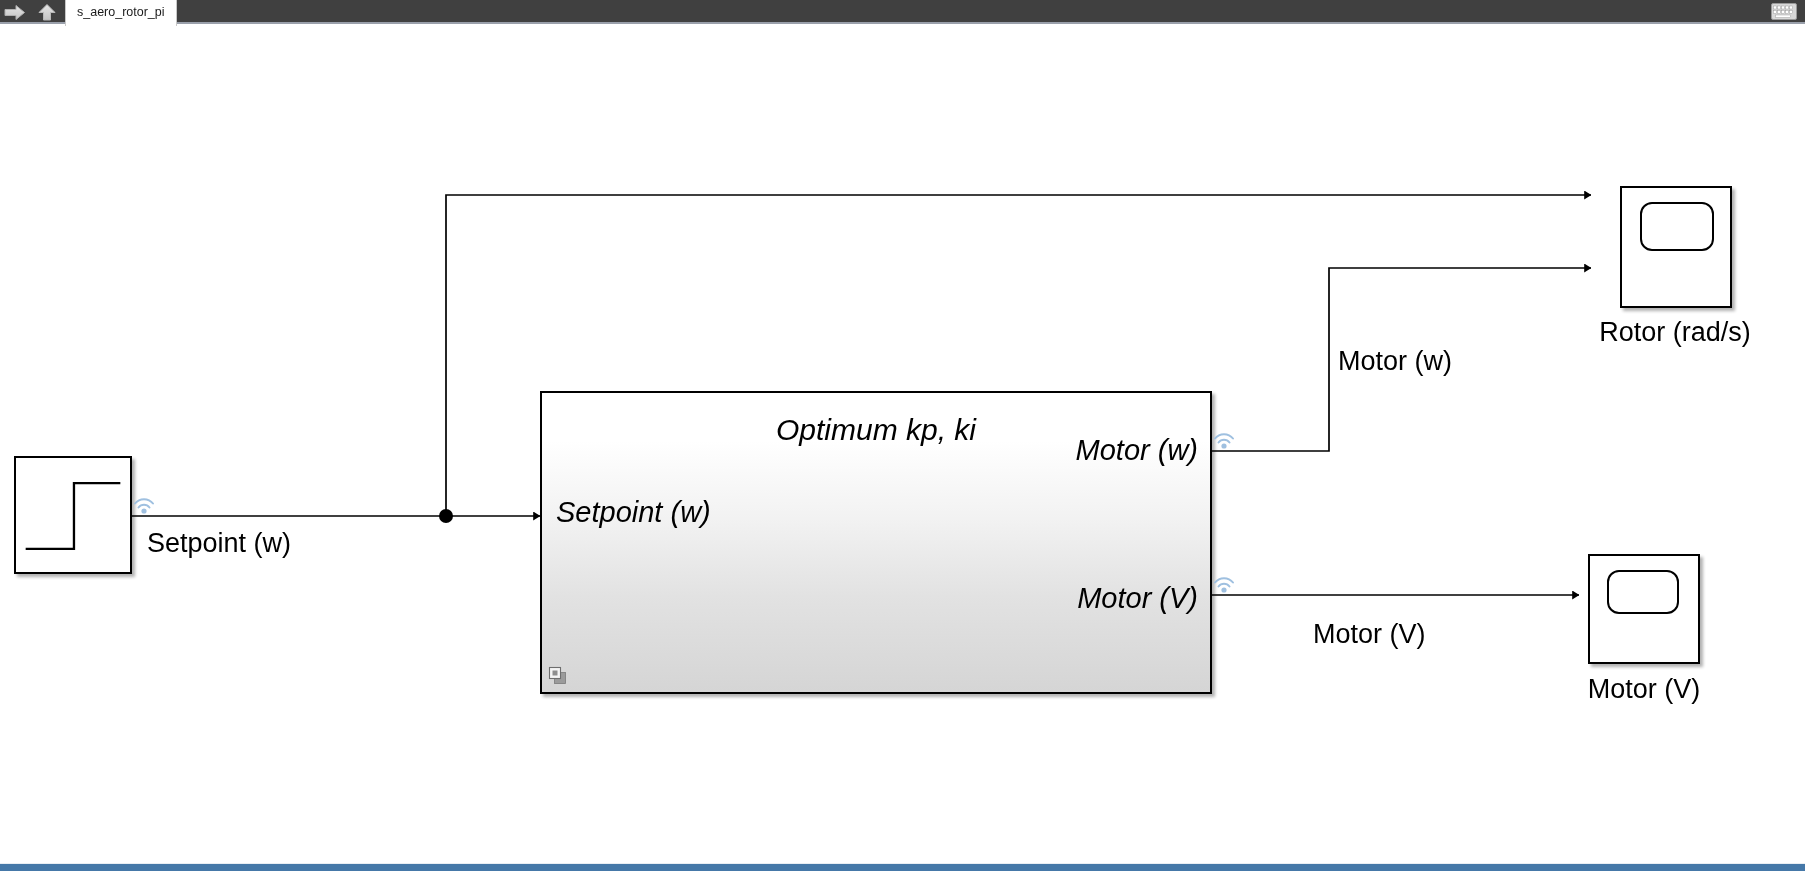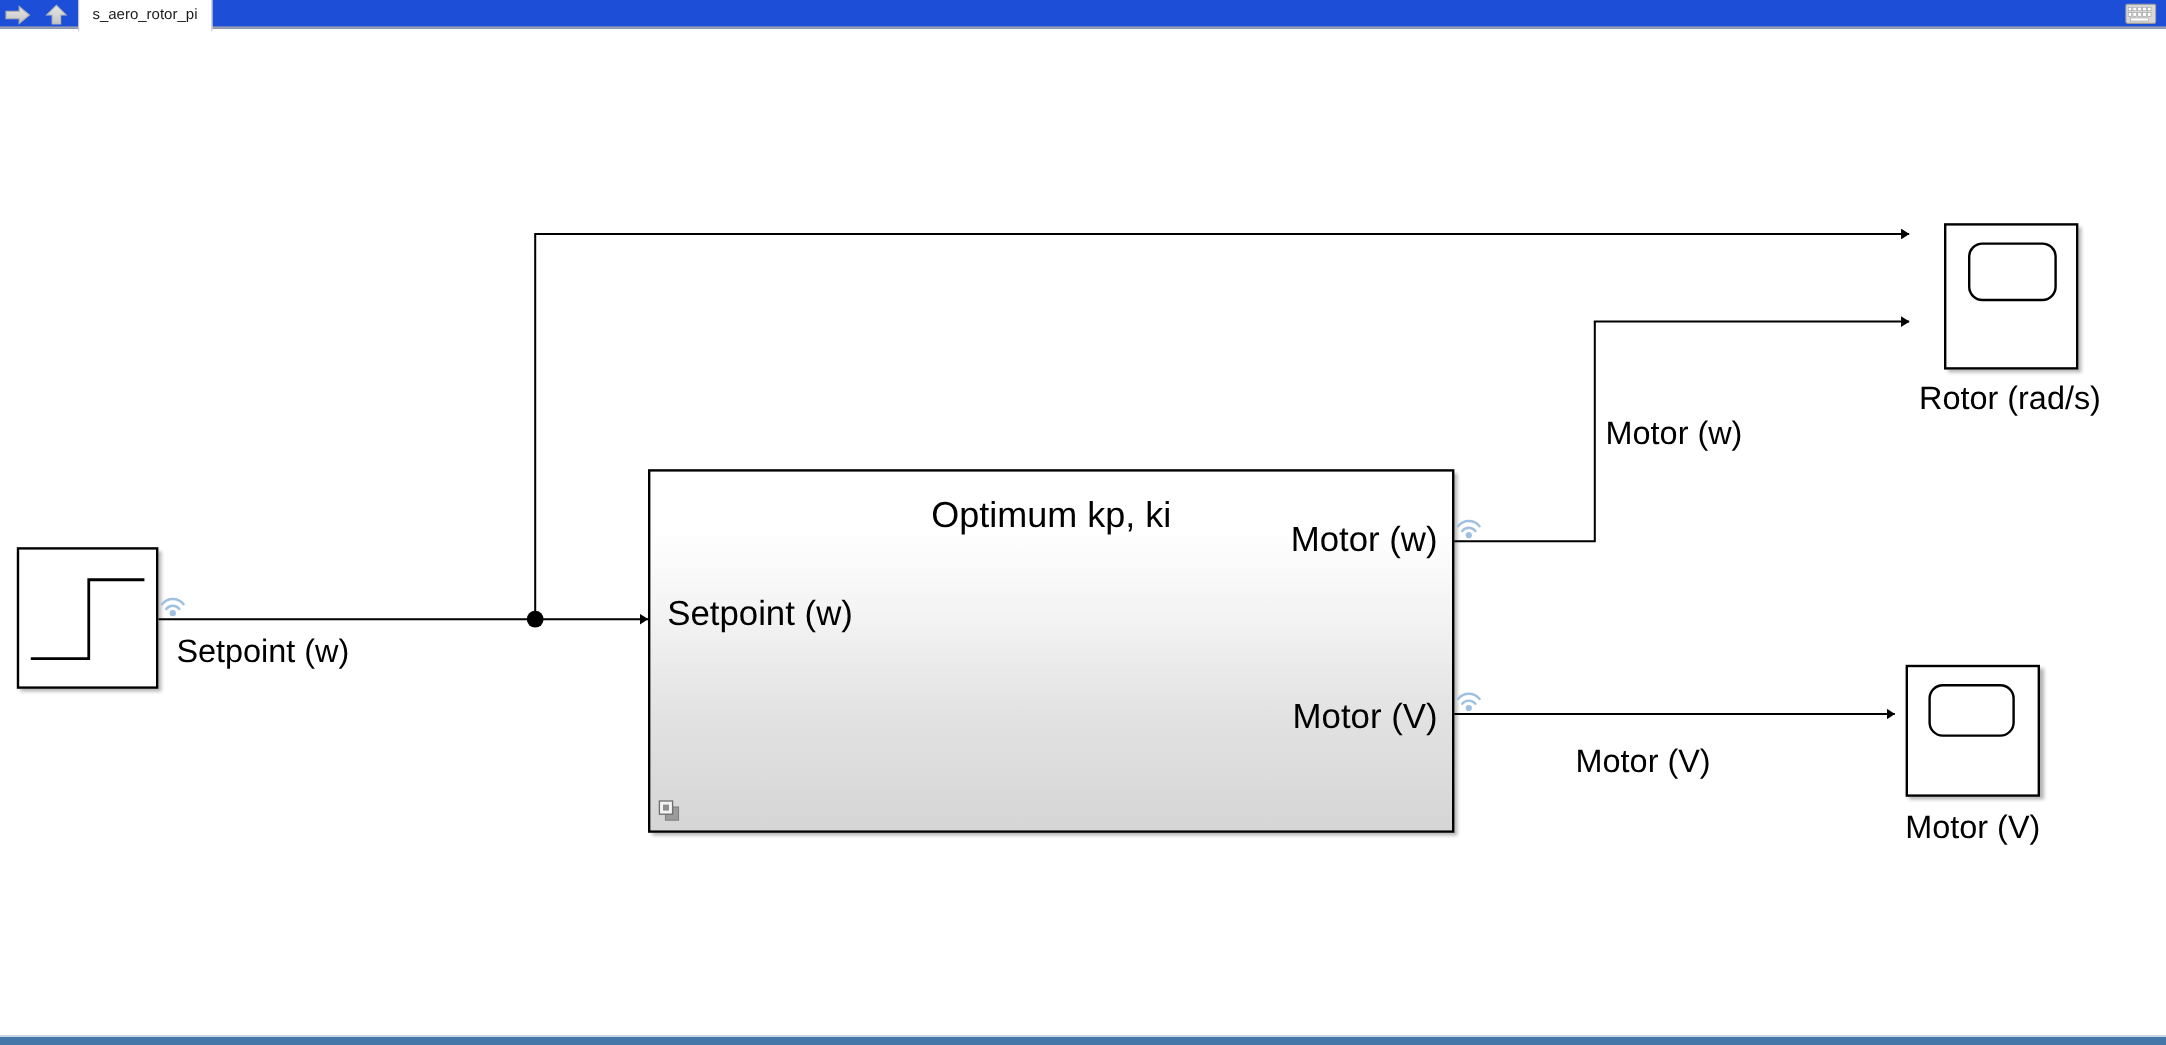--- a/index.html
+++ b/index.html
@@ -18,21 +18,21 @@
     overflow: hidden;
     background: #ffffff;
   }
 
   
   .toolbar {
     position: absolute;
     left: 0; top: 0;
     width: 1805px;
     height: 24px;
-    background: #1d4ed8;
+    background: #404040;
     border-bottom: 2px solid #9aa0ab;
     box-sizing: border-box;
   }
   .nav-icon {
     position: absolute;
     top: 3px;
     width: 24px;
     height: 19px;
   }
   .nav-icon svg { display: block; }
@@ -85,20 +85,21 @@
     pointer-events: none;
   }
 
   
   .blk {
     position: absolute;
     box-sizing: border-box;
     border: 2.5px solid #000000;
     background: #ffffff;
     box-shadow: 3px 3px 3px rgba(0,0,0,0.30);
+    font-style: italic;
   }
   .blk-label {
     position: absolute;
     font-size: 27px;
     color: #000000;
     white-space: nowrap;
     text-align: center;
   }
 
   

